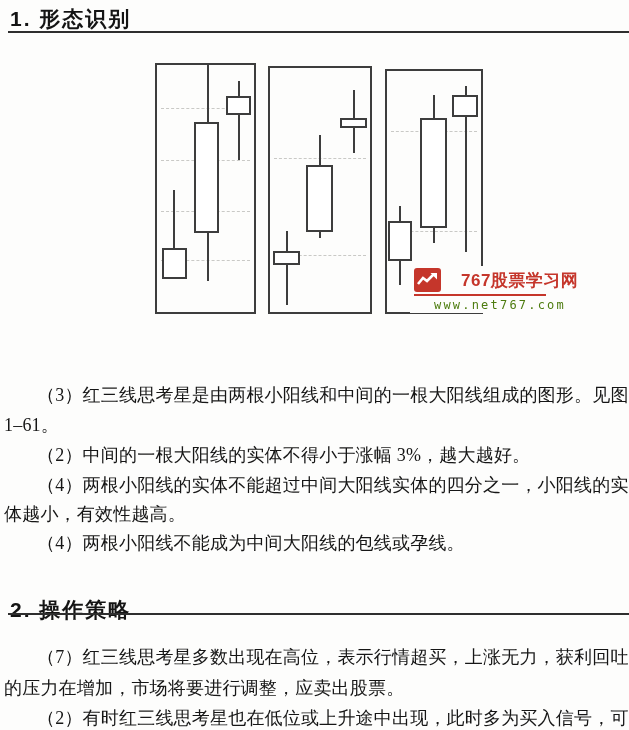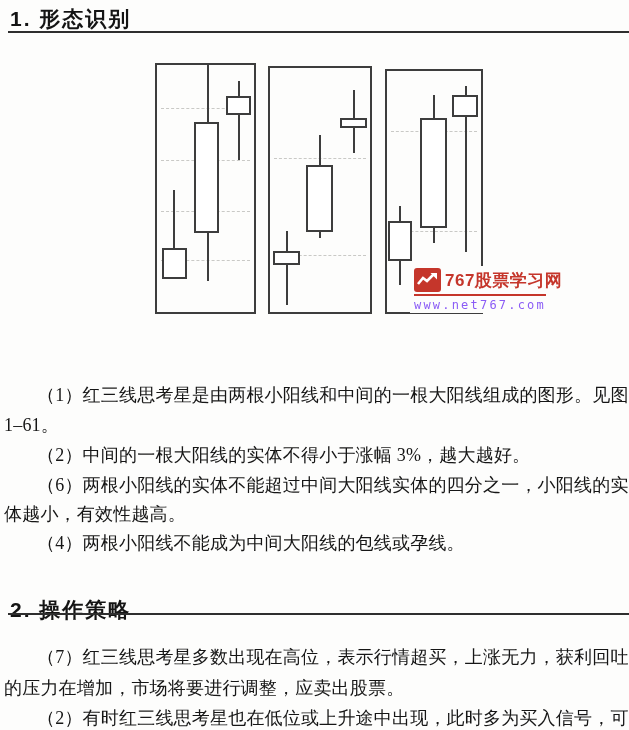--- a/index.html
+++ b/index.html
@@ -68,21 +68,21 @@
   }
 
   
   .watermark {
     position: absolute;
     left: 410px;
     top: 266px;
     background: #fdfdfc;
     padding: 2px 4px 1px 4px;
   }
-  .wm-row { display: flex; align-items: center; gap: 4px; }
+  .wm-row { display: flex; align-items: center; gap: 20px; }
   .wm-logo {
     width: 27px; height: 24px;
     border-radius: 3px;
     display: flex; align-items: center; justify-content: center;
     flex: 0 0 auto;
   }
   .wm-title {
     font-family: "Liberation Sans", sans-serif;
     font-weight: 700;
     font-size: 17px;
@@ -167,28 +167,28 @@
     <div class="wm-row">
       <div class="wm-logo" style="background: rgb(197, 54, 43);">
         <svg width="21" height="16" viewBox="0 0 21 16">
           <polyline points="1,12 6,6 10,9 17,2" fill="none" stroke="#ffffff" stroke-width="2.6"></polyline>
           <polygon points="13.5,1 20,1 20,7.5" fill="#ffffff"></polygon>
         </svg>
       </div>
       <div class="wm-title" style="color: rgb(197, 54, 43);">767股票学习网</div>
     </div>
     <div class="wm-divider" style="background: rgb(197, 54, 43);"></div>
-    <div class="wm-url" style="color: #8b5cf6;">www.net767.com</div>
+    <div class="wm-url" style="color: #4d7c0f; margin-left: 20px;">www.net767.com</div>
   </div>
 
 
-  <div class="bodyline indent" style="top:383px;">（1）红三线思考星是由两根小阳线和中间的一根大阳线组成的图形。见图</div>
+  <div class="bodyline indent" style="top:383px;">（3）红三线思考星是由两根小阳线和中间的一根大阳线组成的图形。见图</div>
   <div class="bodyline" style="top:413px;">1–61。</div>
   <div class="bodyline indent" style="top:443px;">（2）中间的一根大阳线的实体不得小于涨幅 3%，越大越好。</div>
-  <div class="bodyline indent" style="top:473px;">（6）两根小阳线的实体不能超过中间大阳线实体的四分之一，小阳线的实</div>
+  <div class="bodyline indent" style="top:473px;">（4）两根小阳线的实体不能超过中间大阳线实体的四分之一，小阳线的实</div>
   <div class="bodyline" style="top:502px;">体越小，有效性越高。</div>
   <div class="bodyline indent" style="top:531px;">（4）两根小阳线不能成为中间大阳线的包线或孕线。</div>
 
   <div class="sec-heading" style="top:596px;">2. 操作策略</div>
   <div class="sec-rule" style="top:613px;"></div>
 
   <div class="bodyline indent" style="top:645px;">（7）红三线思考星多数出现在高位，表示行情超买，上涨无力，获利回吐</div>
   <div class="bodyline" style="top:676px;">的压力在增加，市场将要进行调整，应卖出股票。</div>
   <div class="bodyline indent" style="top:706px;">（2）有时红三线思考星也在低位或上升途中出现，此时多为买入信号，可</div>
 

